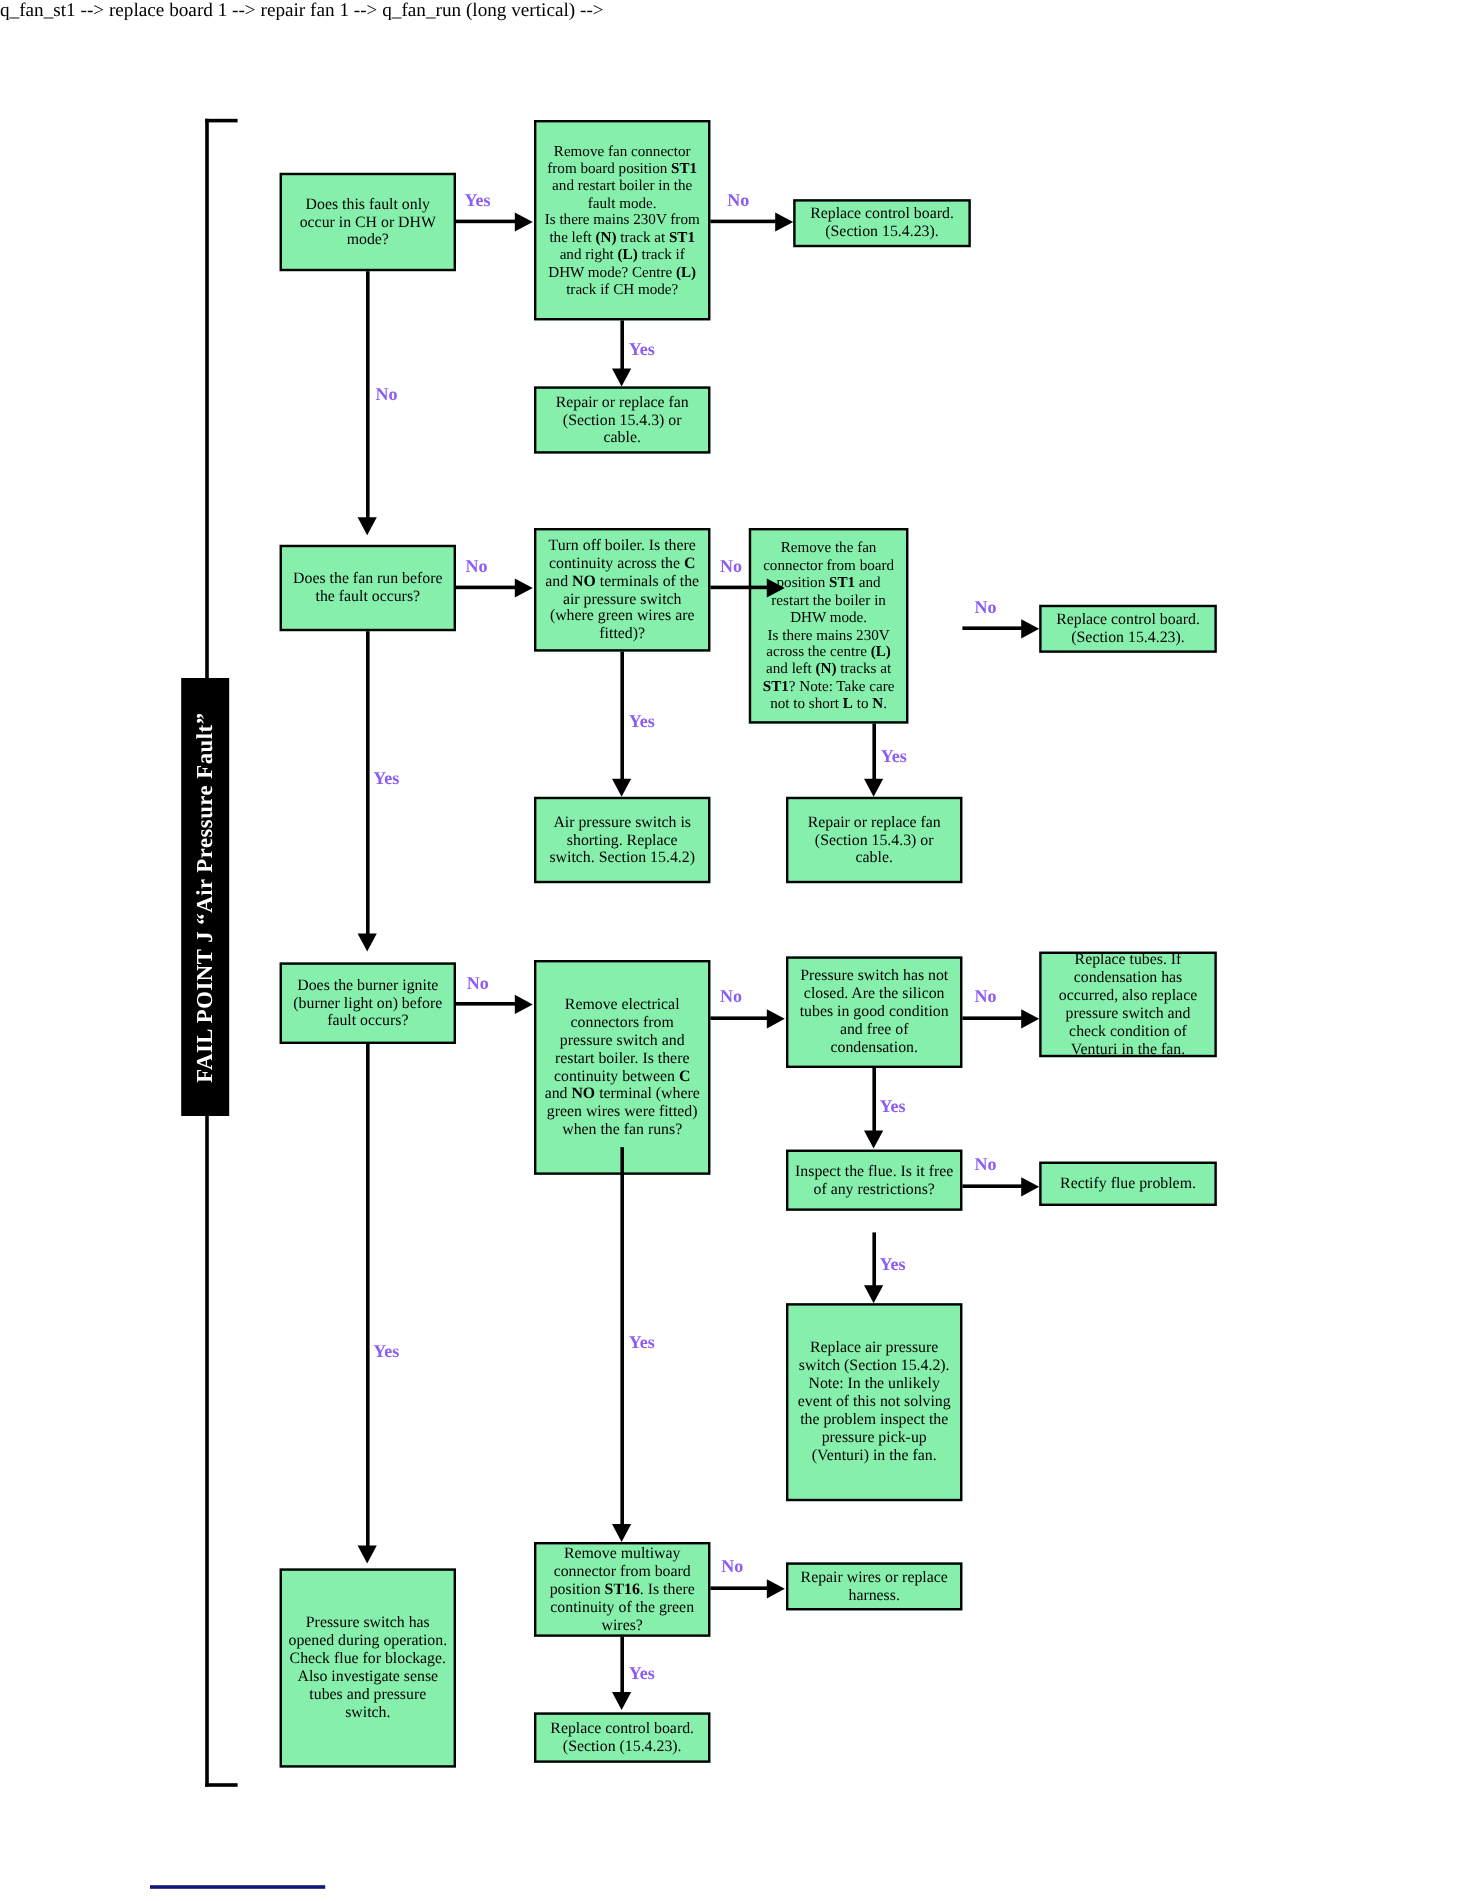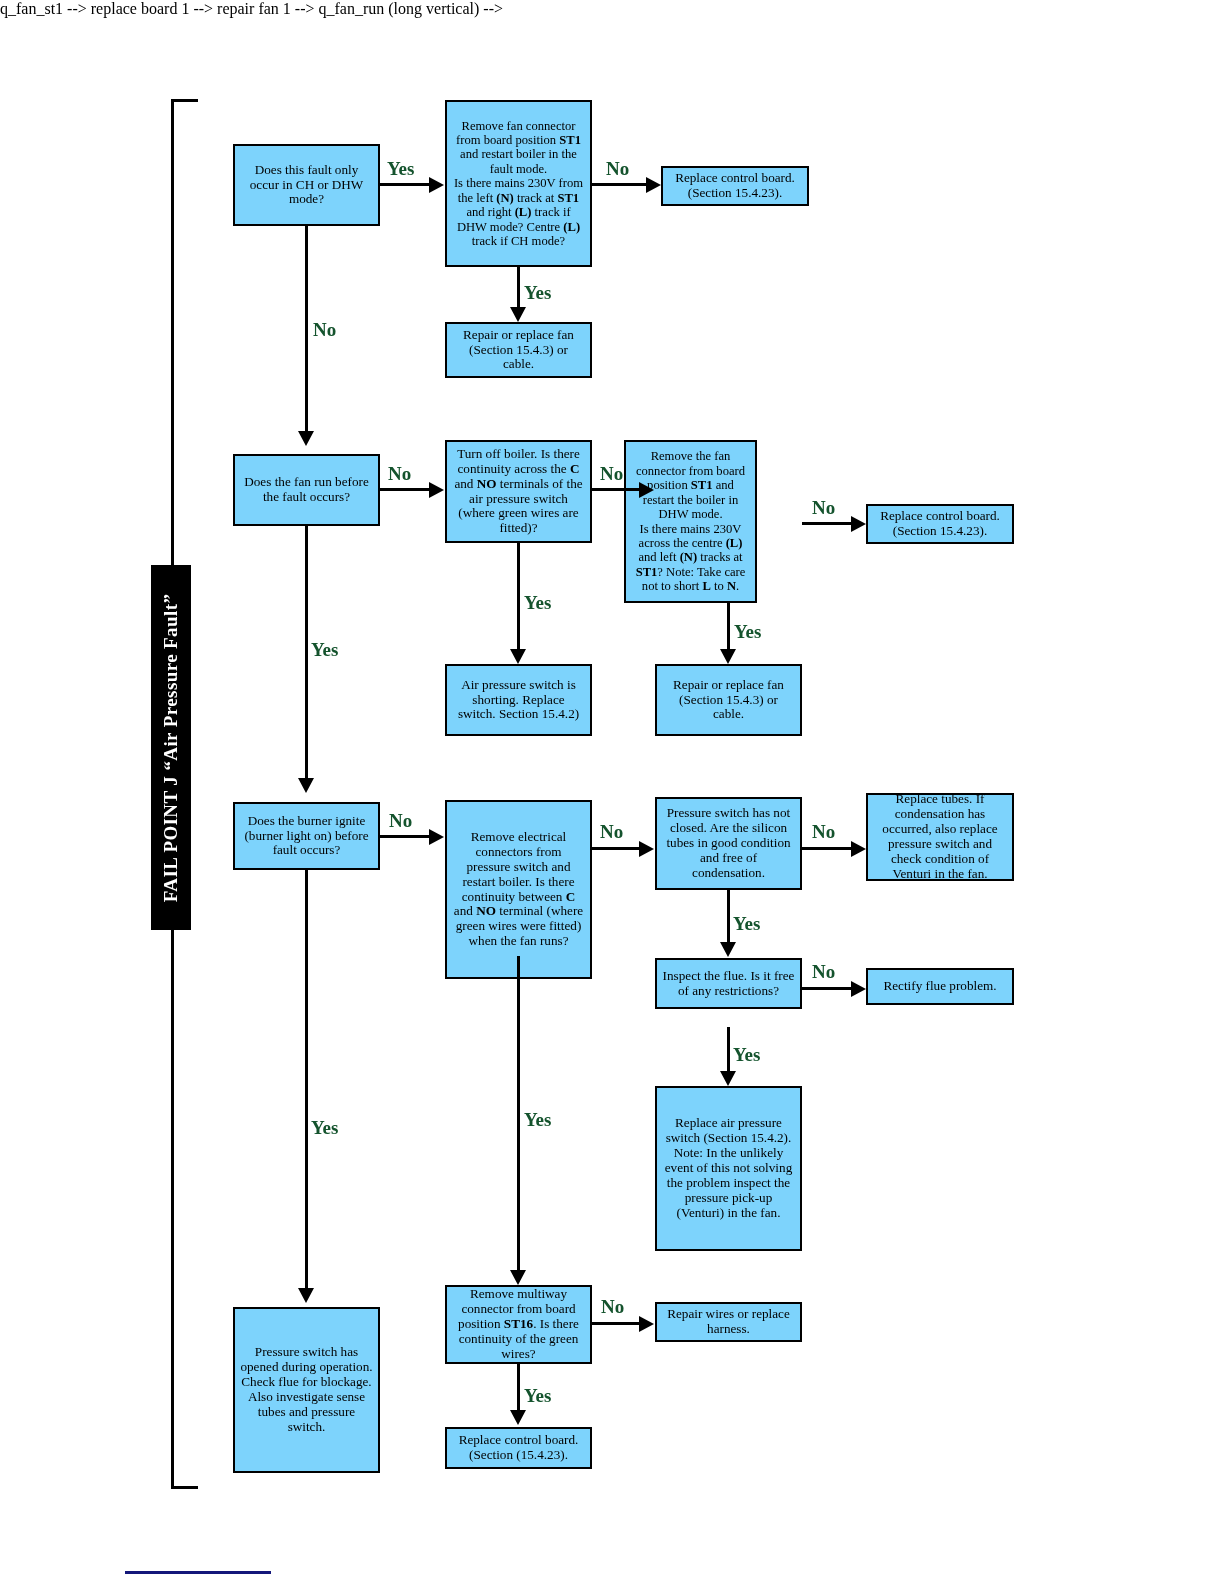--- a/index.html
+++ b/index.html
@@ -15,21 +15,21 @@
     position: relative;
     width: 1224px;
     height: 1584px;
     background: #ffffff;
     overflow: hidden;
   }
   .node {
     position: absolute;
     box-sizing: border-box;
     border: 2.5px solid #000;
-    background: #7dd3fc;
+    background: #86efac;
     display: flex;
     align-items: center;
     justify-content: center;
     text-align: center;
     font-family: "Liberation Serif", serif;
     font-size: 13.2px;
     line-height: 14.9px;
     padding: 3px 5px;
   }
   .node > .txt { width: 100%; }
@@ -55,23 +55,23 @@
   .arrow-d {
     border-left: 8px solid transparent;
     border-right: 8px solid transparent;
     border-top: 15px solid #000;
   }
 
   .lbl {
     position: absolute;
     font-family: "Liberation Serif", serif;
     font-weight: bold;
-    font-size: 19px;
+    font-size: 15px;
     line-height: 19px;
-    color: #14532d;
+    color: #8b5cf6;
     white-space: nowrap;
   }
 
   
   .bracket-v { position: absolute; width: 3px; background: #000; }
   .bracket-h { position: absolute; height: 3px; background: #000; }
 
   
   #fail-banner {
     position: absolute;

